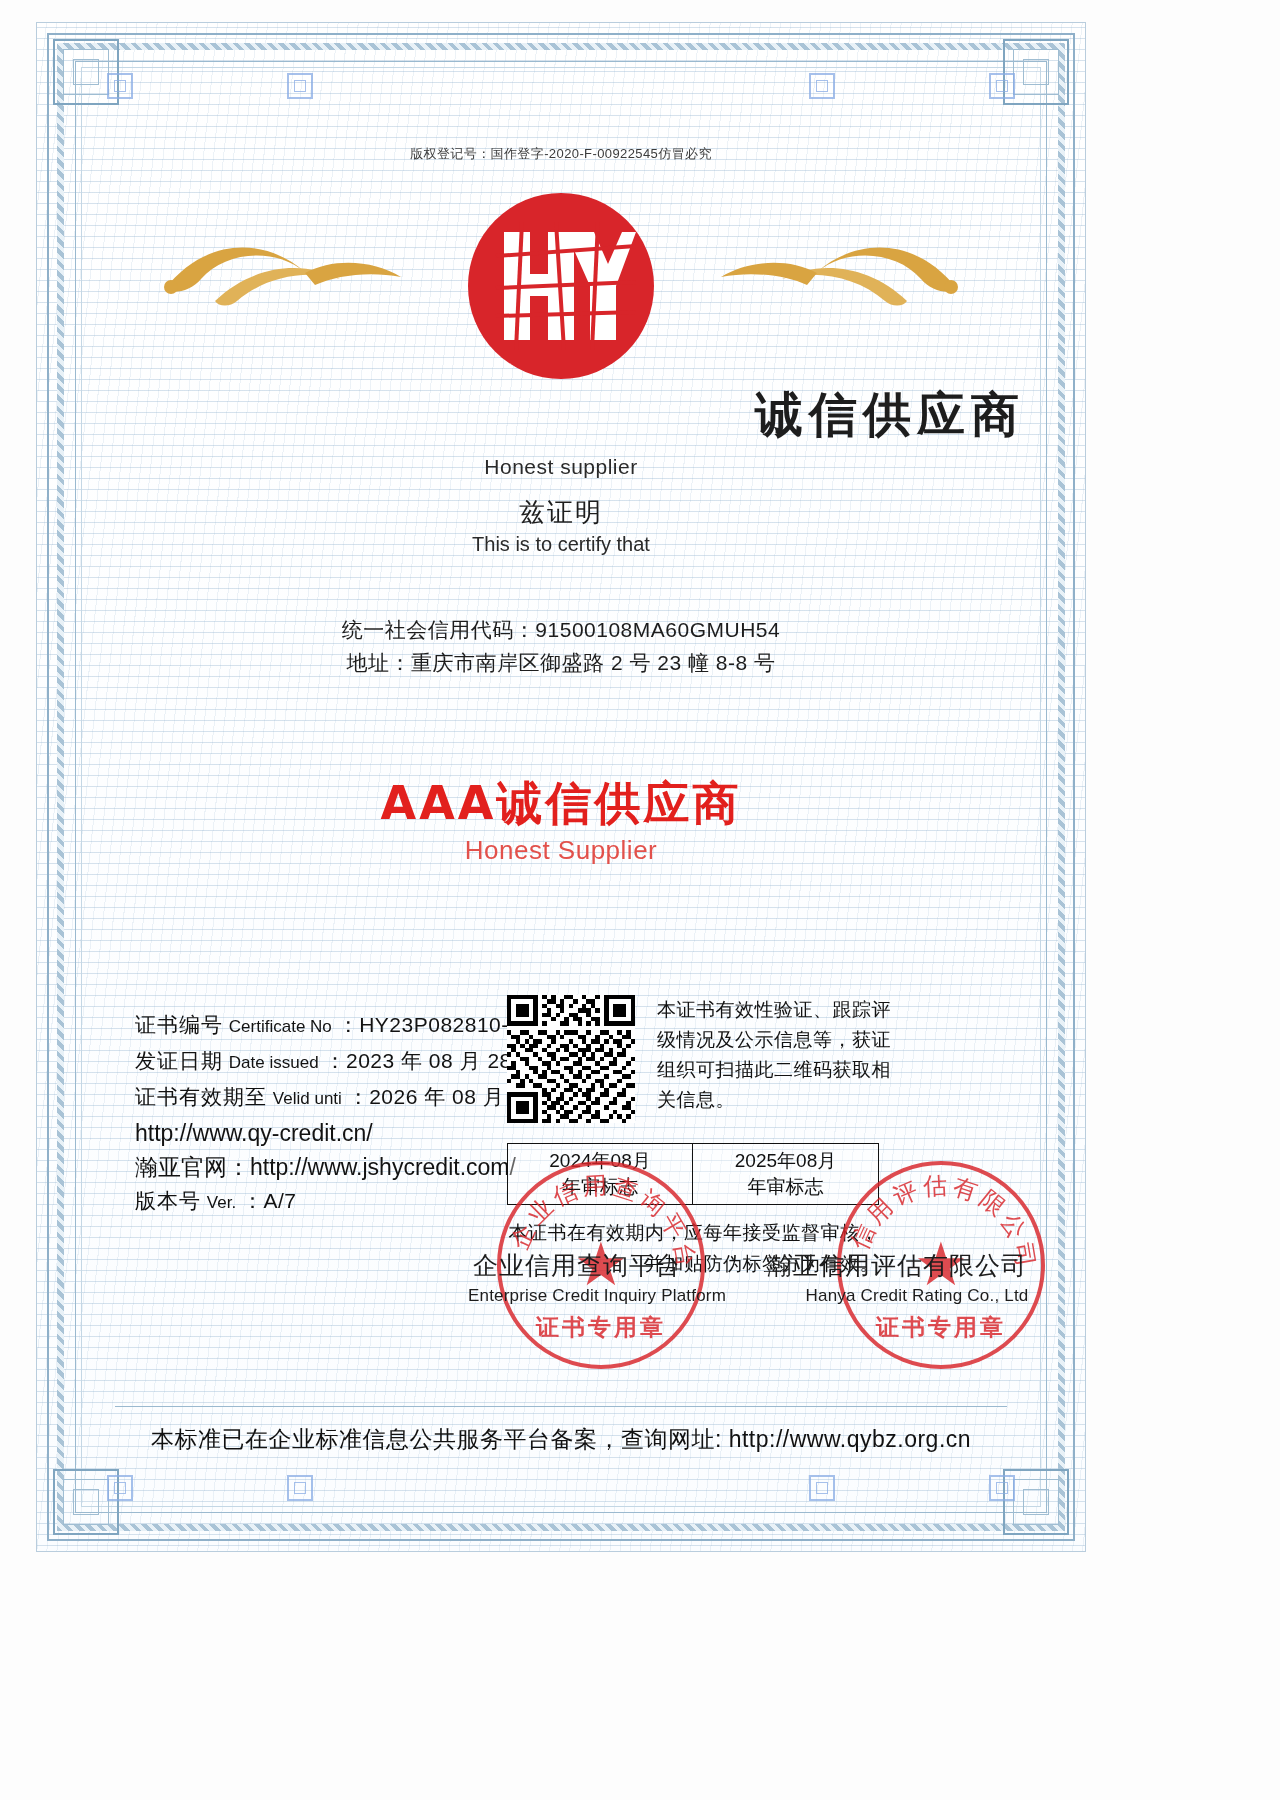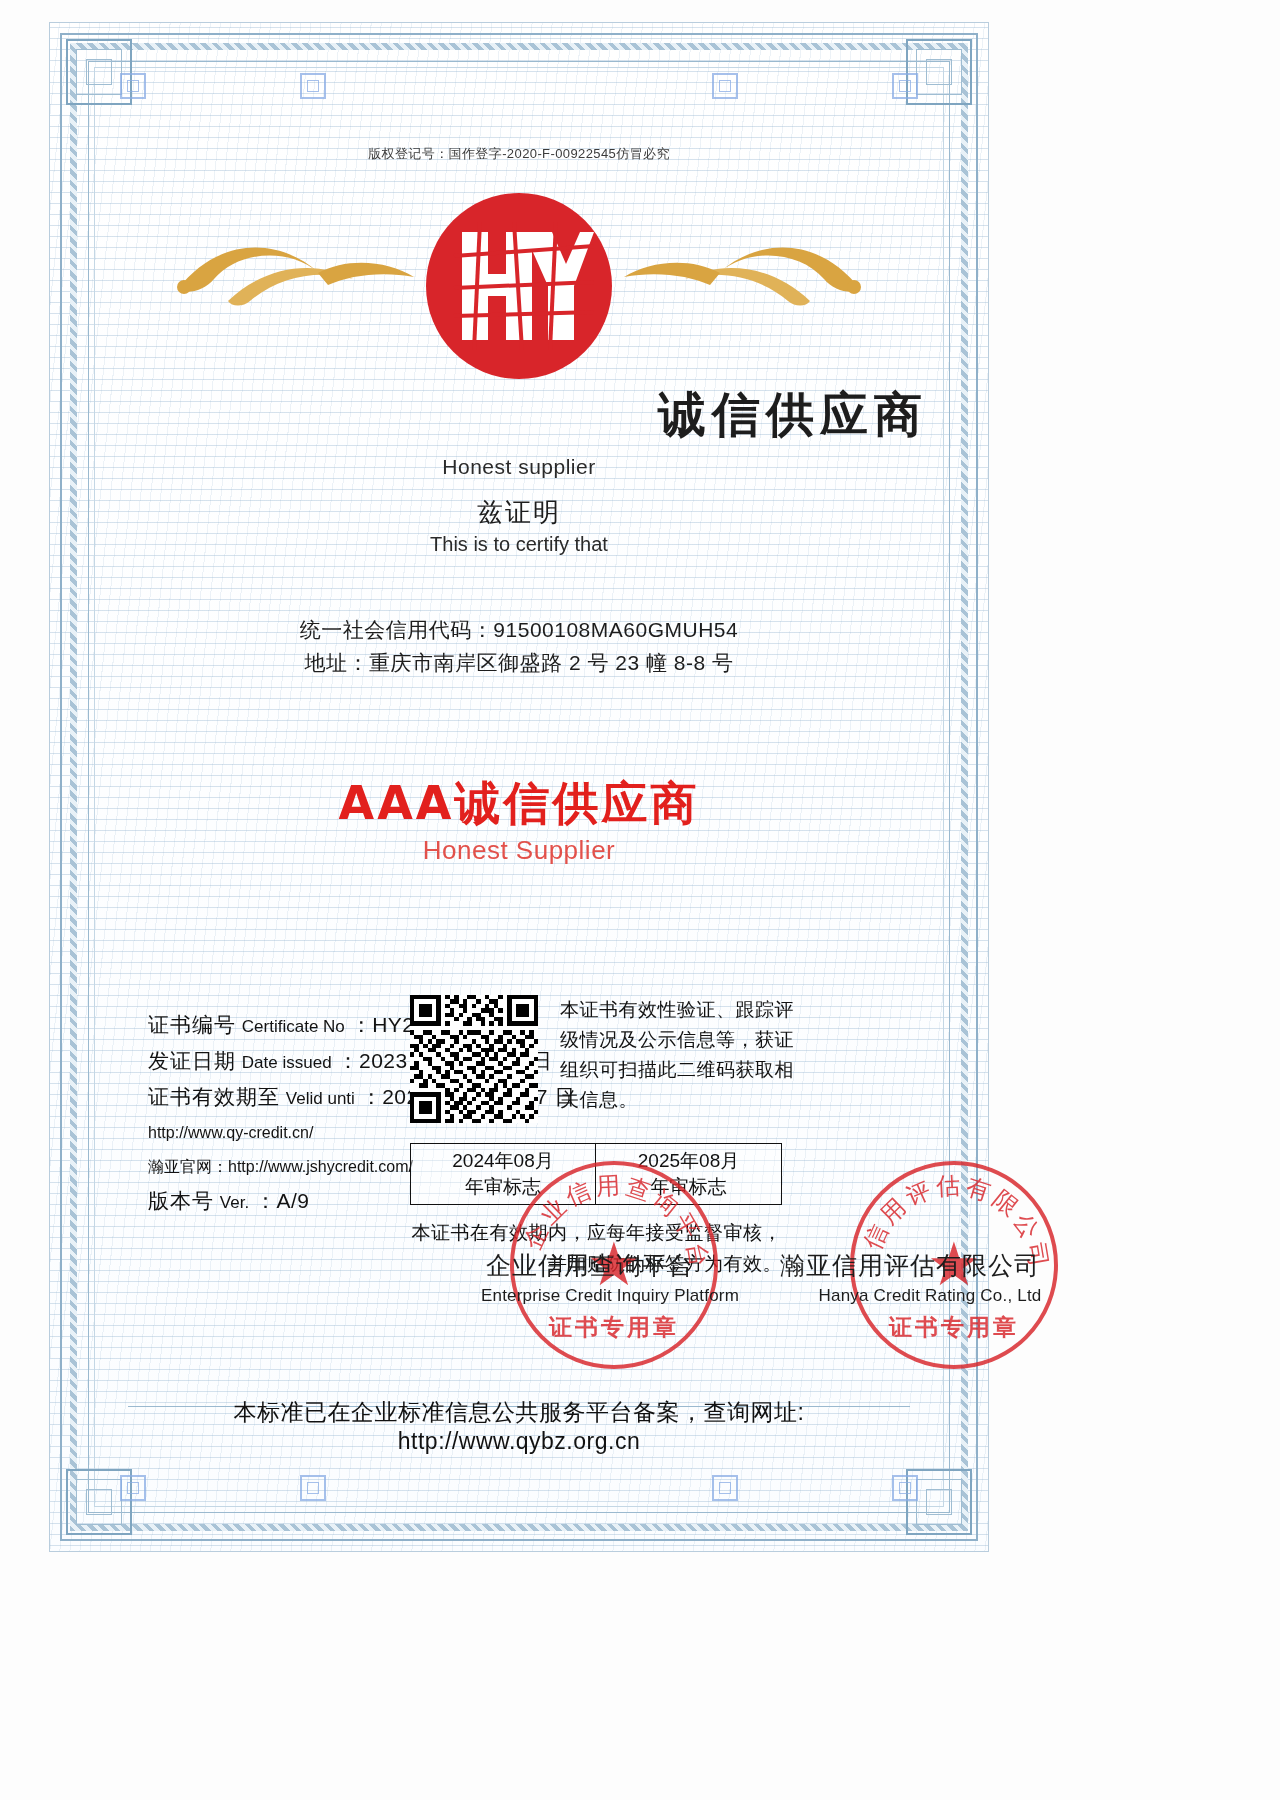--- a/index.html
+++ b/index.html
@@ -9,35 +9,34 @@
     font-family:"Liberation Sans", sans-serif;
     overflow:hidden;
   }
   .page{
     position:relative;width:1280px;height:1800px;
     background:#fdfdfd;
   }
   
   .cert{
     position:absolute;
-    left:36px;top:22px;width:940px;height:1530px;
+    left:36px;top:22px;width:1050px;height:1530px;
     background:
        repeating-linear-gradient(
          0deg,
          rgba(120,160,195,0.00) 0px,
          rgba(120,160,195,0.00) 5px,
          rgba(120,160,195,0.30) 5px,
          rgba(120,160,195,0.30) 6px,
          rgba(120,160,195,0.00) 6px,
          rgba(120,160,195,0.00) 11px
        ),
        linear-gradient(#ffffff,#fbfdff);
     border:1px solid #b9cddd;
     box-sizing:border-box;
-    margin-left:13px;
   }
   .cert:before{
     content:"";position:absolute;inset:0;
     background:
       repeating-linear-gradient(
         96deg,
         rgba(140,175,205,0.00) 0px,
         rgba(140,175,205,0.00) 9px,
         rgba(140,175,205,0.16) 9px,
         rgba(140,175,205,0.16) 10px
@@ -136,21 +135,21 @@
     font-size:26px;color:#e2514b;letter-spacing:.5px;
   }
   
   .info{
     position:absolute;left:38px;top:925px;width:520px;
     font-size:21px;line-height:34px;color:#121212;
   }
   .info .lbl-cn{letter-spacing:1px;}
   .info .lbl-en{font-size:17px;}
   .info .val{letter-spacing:.5px;}
-  .info .url{font-size:16px;}
+  .info .url{font-size:23px;}
   
   .right{
     position:absolute;right:18px;top:912px;width:500px;
   }
   .qr{
     position:absolute;left:0;top:0;width:128px;height:128px;
     background:#fff;
   }
   .qr svg{display:block;}
   .qr-note{
@@ -324,21 +323,21 @@
         <div>
           <span class="lbl-cn">证书有效期至</span>
           <span class="lbl-en">Velid unti</span>
           <span class="val">：2026 年 08 月 27 日</span>
         </div>
         <div class="url">http://www.qy-credit.cn/</div>
         <div class="url">瀚亚官网：http://www.jshycredit.com/</div>
         <div>
           <span class="lbl-cn">版本号</span>
           <span class="lbl-en">Ver.</span>
-          <span class="val">：A/9</span>
+          <span class="val">：A/7</span>
         </div>
       </div>
 
       <div class="right">
         <div class="qr">
           <svg width="128" height="128" viewBox="0 0 29 29" shape-rendering="crispEdges">
             <rect width="29" height="29" fill="#ffffff"></rect>
             <g fill="#000000">
               <rect x="0" y="0" width="7" height="1"></rect>
                 <rect x="0" y="6" width="7" height="1"></rect>

